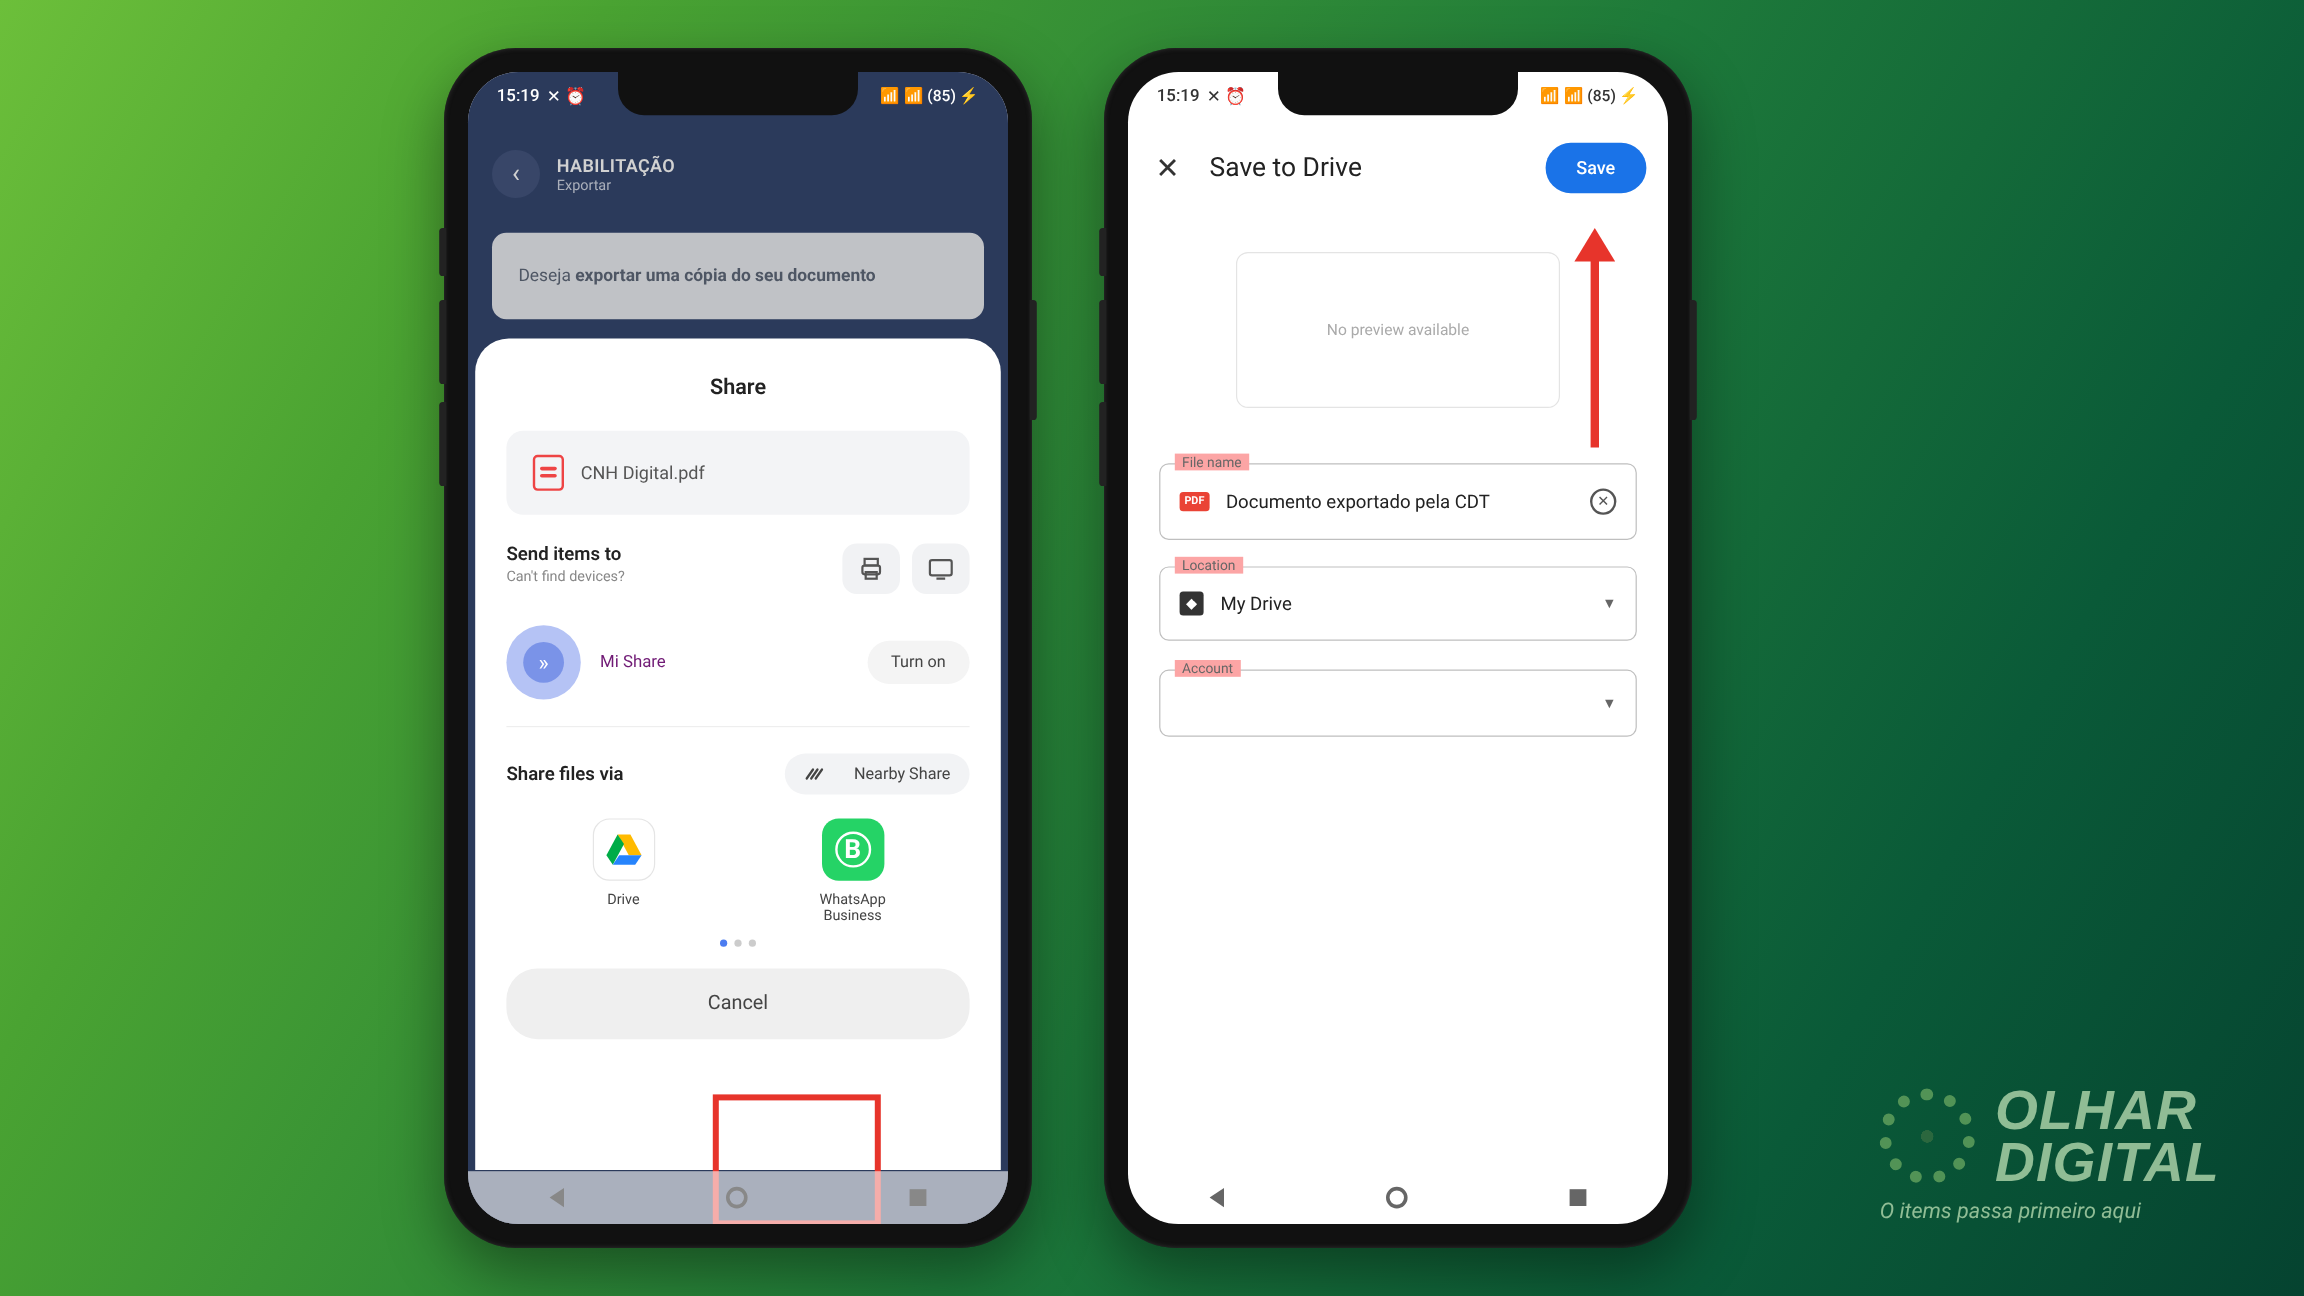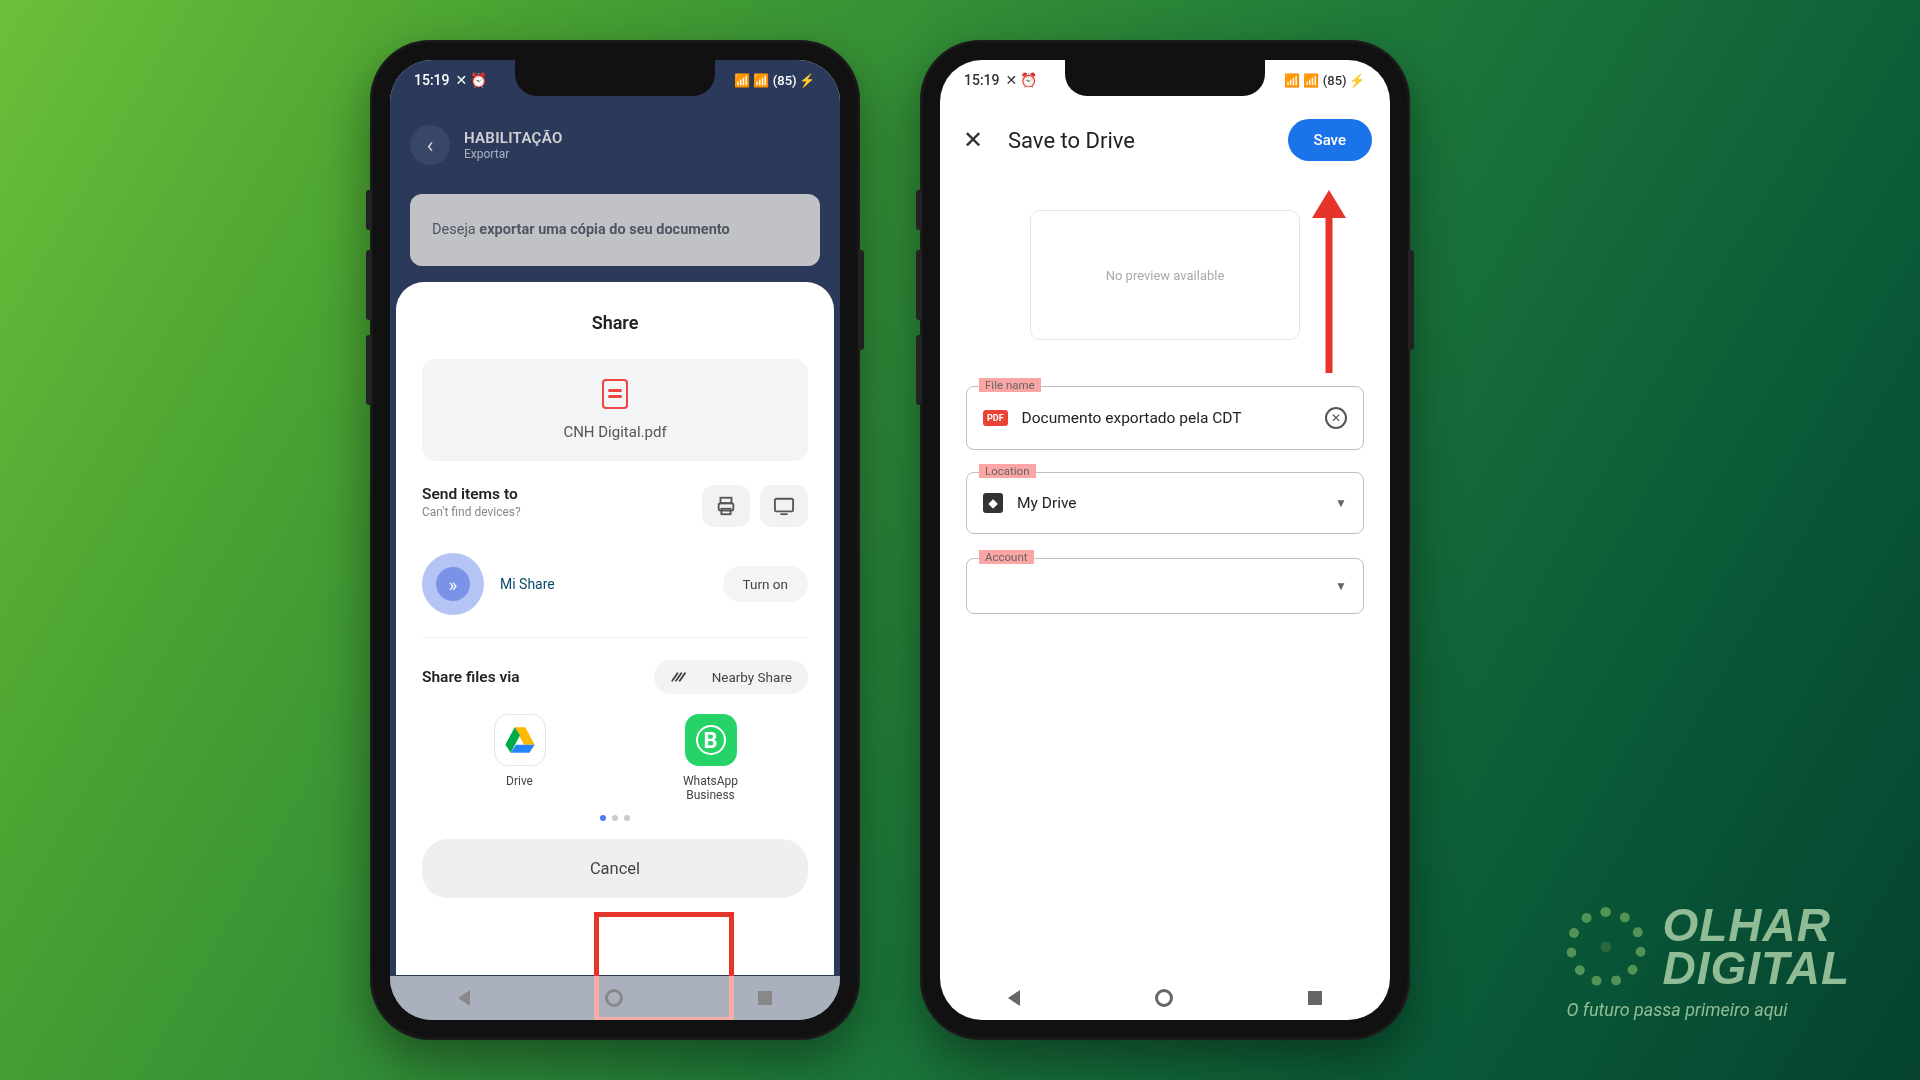--- a/index.html
+++ b/index.html
@@ -84,21 +84,21 @@
   position:absolute; inset:0; background:rgba(90,90,90,.28); z-index:3;
 }
 .share-sheet {
   position:absolute; left:6px; right:6px; top:222px; bottom:45px;
   background:#fff; border-radius:28px 28px 0 0;
   z-index:5; padding: 30px 26px 16px;
 }
 .share-title{ text-align:center; font-size:18px; font-weight:600; color:#222; margin-bottom:26px;}
 .file-chip{
   background:#f3f4f6; border-radius:14px; padding:20px 22px;
-  display:flex; align-items:center; gap:14px; margin-bottom:24px;flex-direction:column;
+  display:flex; align-items:center; gap:14px; margin-bottom:24px;
 }
 .file-icon{
   width:26px;height:30px;border:2px solid #e44; border-radius:4px; position:relative;
 }
 .file-icon::after{content:"";position:absolute;left:4px;top:8px;right:4px;height:3px;background:#e44;border-radius:2px;box-shadow:0 6px 0 #e44;}
 .file-name{font-size:15px;color:#555;}
 .send-row{display:flex;justify-content:space-between;align-items:flex-start;margin-bottom:14px;}
 .send-label .lab{font-size:15.5px;font-weight:600;color:#222;}
 .send-label .hint{font-size:12px;color:#888;margin-top:2px;}
 .send-icons{display:flex;gap:10px;}
@@ -229,21 +229,21 @@
                 </svg>
             </div>
           </div>
         </div>
 
         <div class="mi-share-row">
           <div class="mi-share-left">
             <div class="mi-circle">
                 <div class="mi-circle-inner">»</div>
               </div>
-            <span style="font-size:14px;color:#0c4a6e;">Mi Share</span>
+            <span style="font-size:14px;color:#701a75;">Mi Share</span>
           </div>
           <div class="turn-on">Turn on</div>
         </div>
 
         <div class="sfv-row">
           <div class="sfv-label">Share files via</div>
           <div class="nearby-chip">
             <svg width="18" height="14" viewBox="0 0 24 18">
                 <path d="M3 14 L10 4 M8 14 L15 4 M13 14 L20 4" stroke="#444" stroke-width="2.5" fill="none" stroke-linecap="round"></path>
               </svg>
@@ -356,14 +356,14 @@
 </div>
 
 <div class="watermark">
   <div class="wm-row">
     <div class="wm-circle"></div>
     <div class="wm-text">
       <div class="wm-main">OLHAR</div>
       <div class="wm-main">DIGITAL</div>
     </div>
   </div>
-  <div class="wm-sub">O futuro passa primeiro aqui</div>
+  <div class="wm-sub">O items passa primeiro aqui</div>
 </div>
 
 </body></html>

